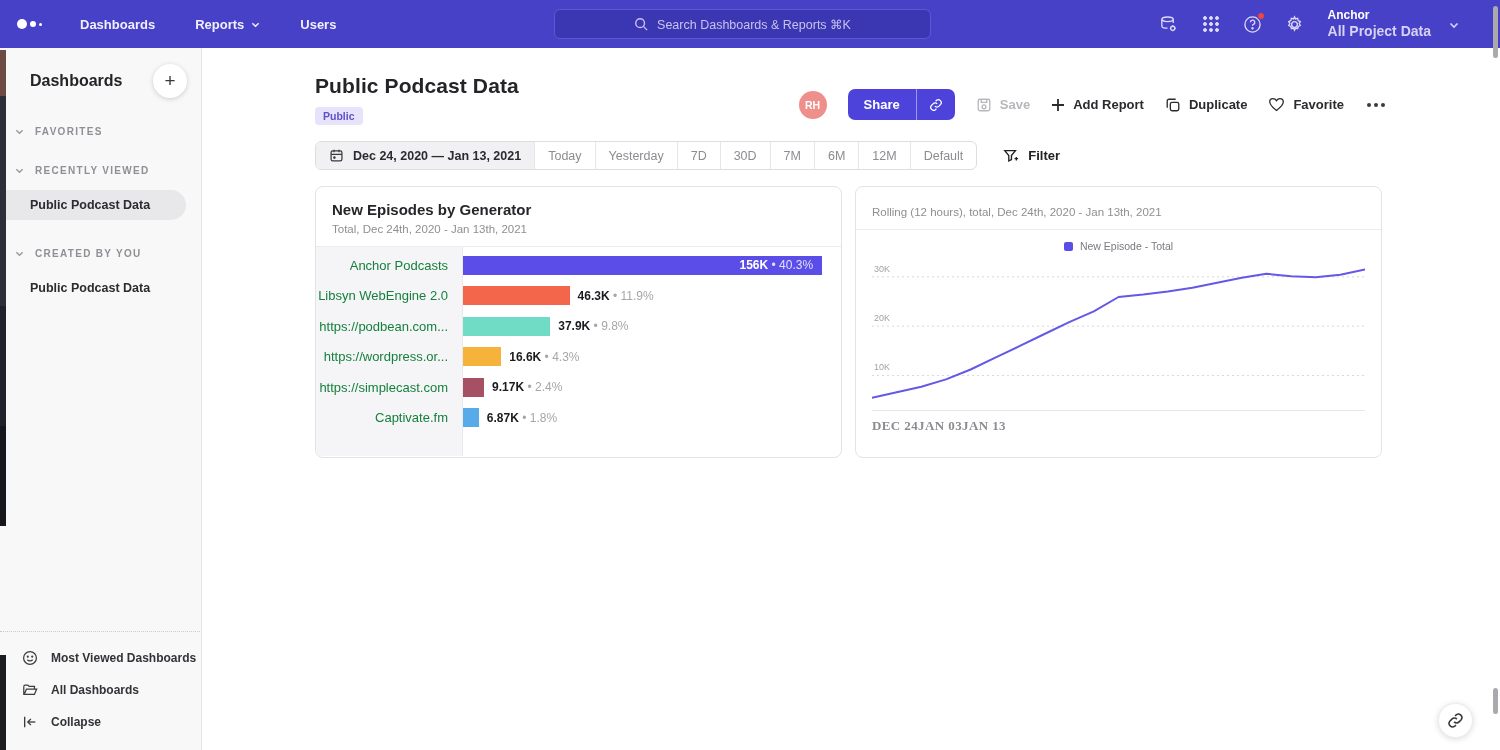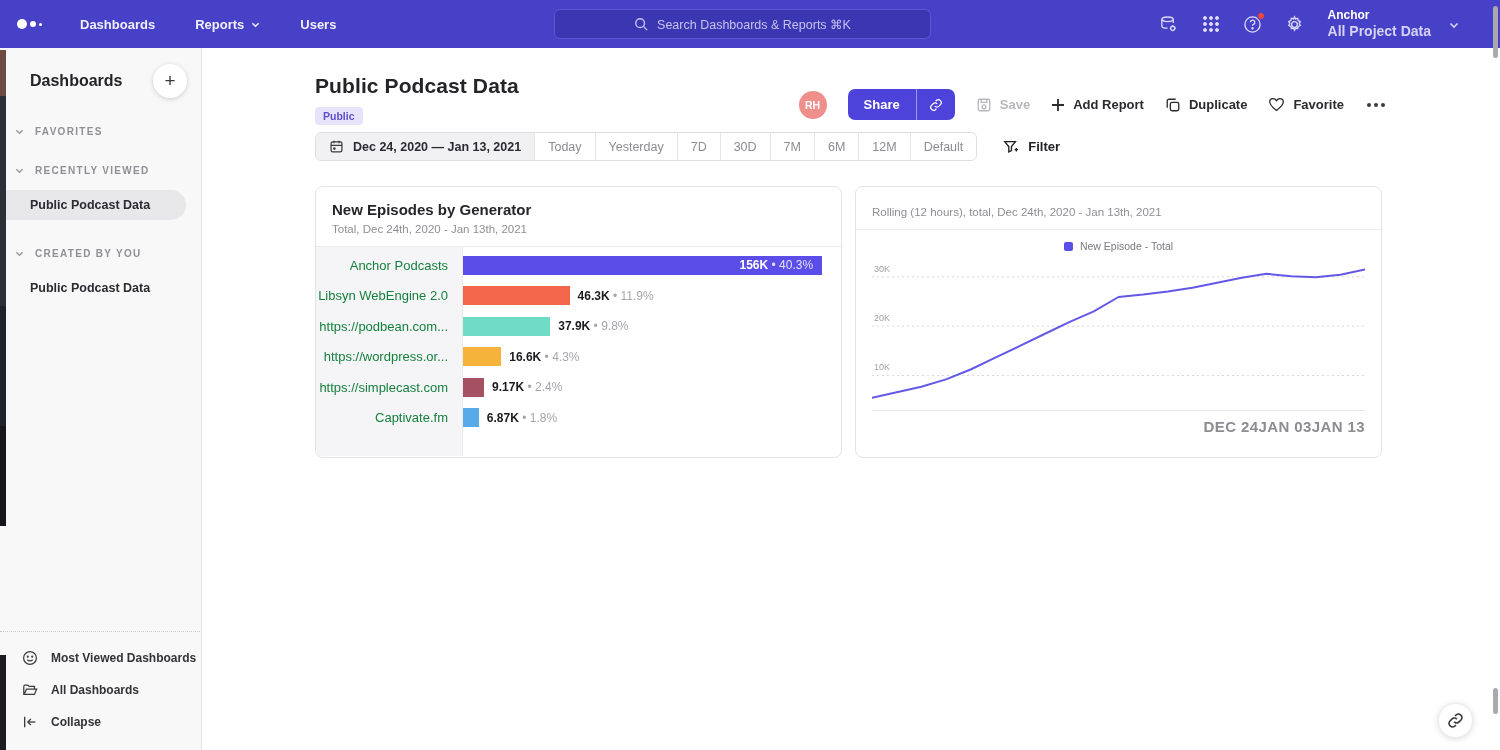--- a/index.html
+++ b/index.html
@@ -54,21 +54,21 @@
   .share-btn { background:#4d43da; color:#fff; font-size:13px; font-weight:700; padding:8px 16px; border:none; cursor:pointer; }
   .share-link-btn { background:#4d43da; border:none; border-left:1px solid rgba(255,255,255,.45); padding:0 12px; display:flex; align-items:center; cursor:pointer; }
   .share-link-btn svg { stroke:#fff; }
   .action-item { display:flex; align-items:center; gap:8px; font-size:13px; font-weight:700; color:#2b2b2f; cursor:pointer; }
   .action-item svg { stroke:#2b2b2f; }
   .action-item.disabled { color:#b7b7bc; cursor:default; }
   .action-item.disabled svg { stroke:#b7b7bc; }
   .more-dots { display:flex; gap:3px; cursor:pointer; padding:4px 2px; }
   .more-dots i { width:4px; height:4px; border-radius:50%; background:#3a3a3e; display:block; }
 
-  .datebar { position:absolute; left:113px; top:84px; display:flex; align-items:center; gap:26px; }
+  .datebar { position:absolute; left:113px; top:93px; display:flex; align-items:center; gap:26px; }
   .seg-control { display:flex; align-items:stretch; height:29px; border:1px solid #dededf; border-radius:6px; overflow:hidden; background:#fff; }
   .seg { display:flex; align-items:center; padding:0 13px; font-size:12.5px; color:#8c8c91; border-left:1px solid #e7e7e9; cursor:pointer; white-space:nowrap; }
   .seg-range { border-left:none; background:#f1f1f3; color:#2c2c30; font-weight:700; gap:9px; }
   .seg-range svg { stroke:#3a3a3e; }
   .filter-btn { display:flex; align-items:center; gap:9px; font-size:13px; font-weight:700; color:#222226; cursor:pointer; }
   .filter-btn svg { stroke:#222226; }
 
   .cards { position:absolute; left:113px; top:138px; display:flex; gap:13px; }
   .card { width:527px; height:272px; border:1px solid #e3e3e6; border-radius:8px; background:#fff; overflow:hidden; }
   .card-head { padding:14px 16px 11px; border-bottom:1px solid #ececef; }
@@ -85,21 +85,21 @@
   .bar-text { margin-left:8px; font-size:12px; white-space:nowrap; color:#1c1c20; font-weight:800; }
   .bar-text .pct, .bar-text .dot { color:#a6a6ab; font-weight:400; }
   .bar-text-inside { position:absolute; right:9px; top:50%; transform:translateY(-50%); font-size:12px; font-weight:800; color:#fff; white-space:nowrap; }
   .bar-text-inside .pct, .bar-text-inside .dot { color:rgba(255,255,255,.82); font-weight:400; }
 
   
   .line-body { padding:6px 16px 0; }
   .legend { display:flex; align-items:center; justify-content:center; gap:7px; padding:4px 0 6px; font-size:10.5px; color:#797980; }
   .legend-swatch { width:9px; height:9px; border-radius:2px; }
   .linechart { position:relative; height:152px; }
-  .x-labels { display:flex; justify-content:flex-end; border-top:1px solid #e7e7ea; padding-top:7px; font-size:15px; font-weight:700; color:#8c8c92; letter-spacing:.4px; }
+  .x-labels { display:flex; justify-content:flex-start; border-top:1px solid #e7e7ea; padding-top:7px; font-size:13px; font-weight:700; color:#8c8c92; letter-spacing:.4px;font-family:Liberation Serif, serif; }
 
   
   .float-link-btn { position:absolute; right:27px; bottom:12px; width:35px; height:35px; border-radius:50%; background:#fff; border:1px solid #ededf0; box-shadow:0 1px 6px rgba(0,0,0,.15); display:flex; align-items:center; justify-content:center; cursor:pointer; z-index:40; }
   .float-link-btn svg { stroke:#38383d; }
   .scroll-thumb { position:absolute; right:2px; width:5px; border-radius:3px; background:#a9a9ae; z-index:50; }
 </style>
 </head>
 <body>
 
 <div class="navbar">

